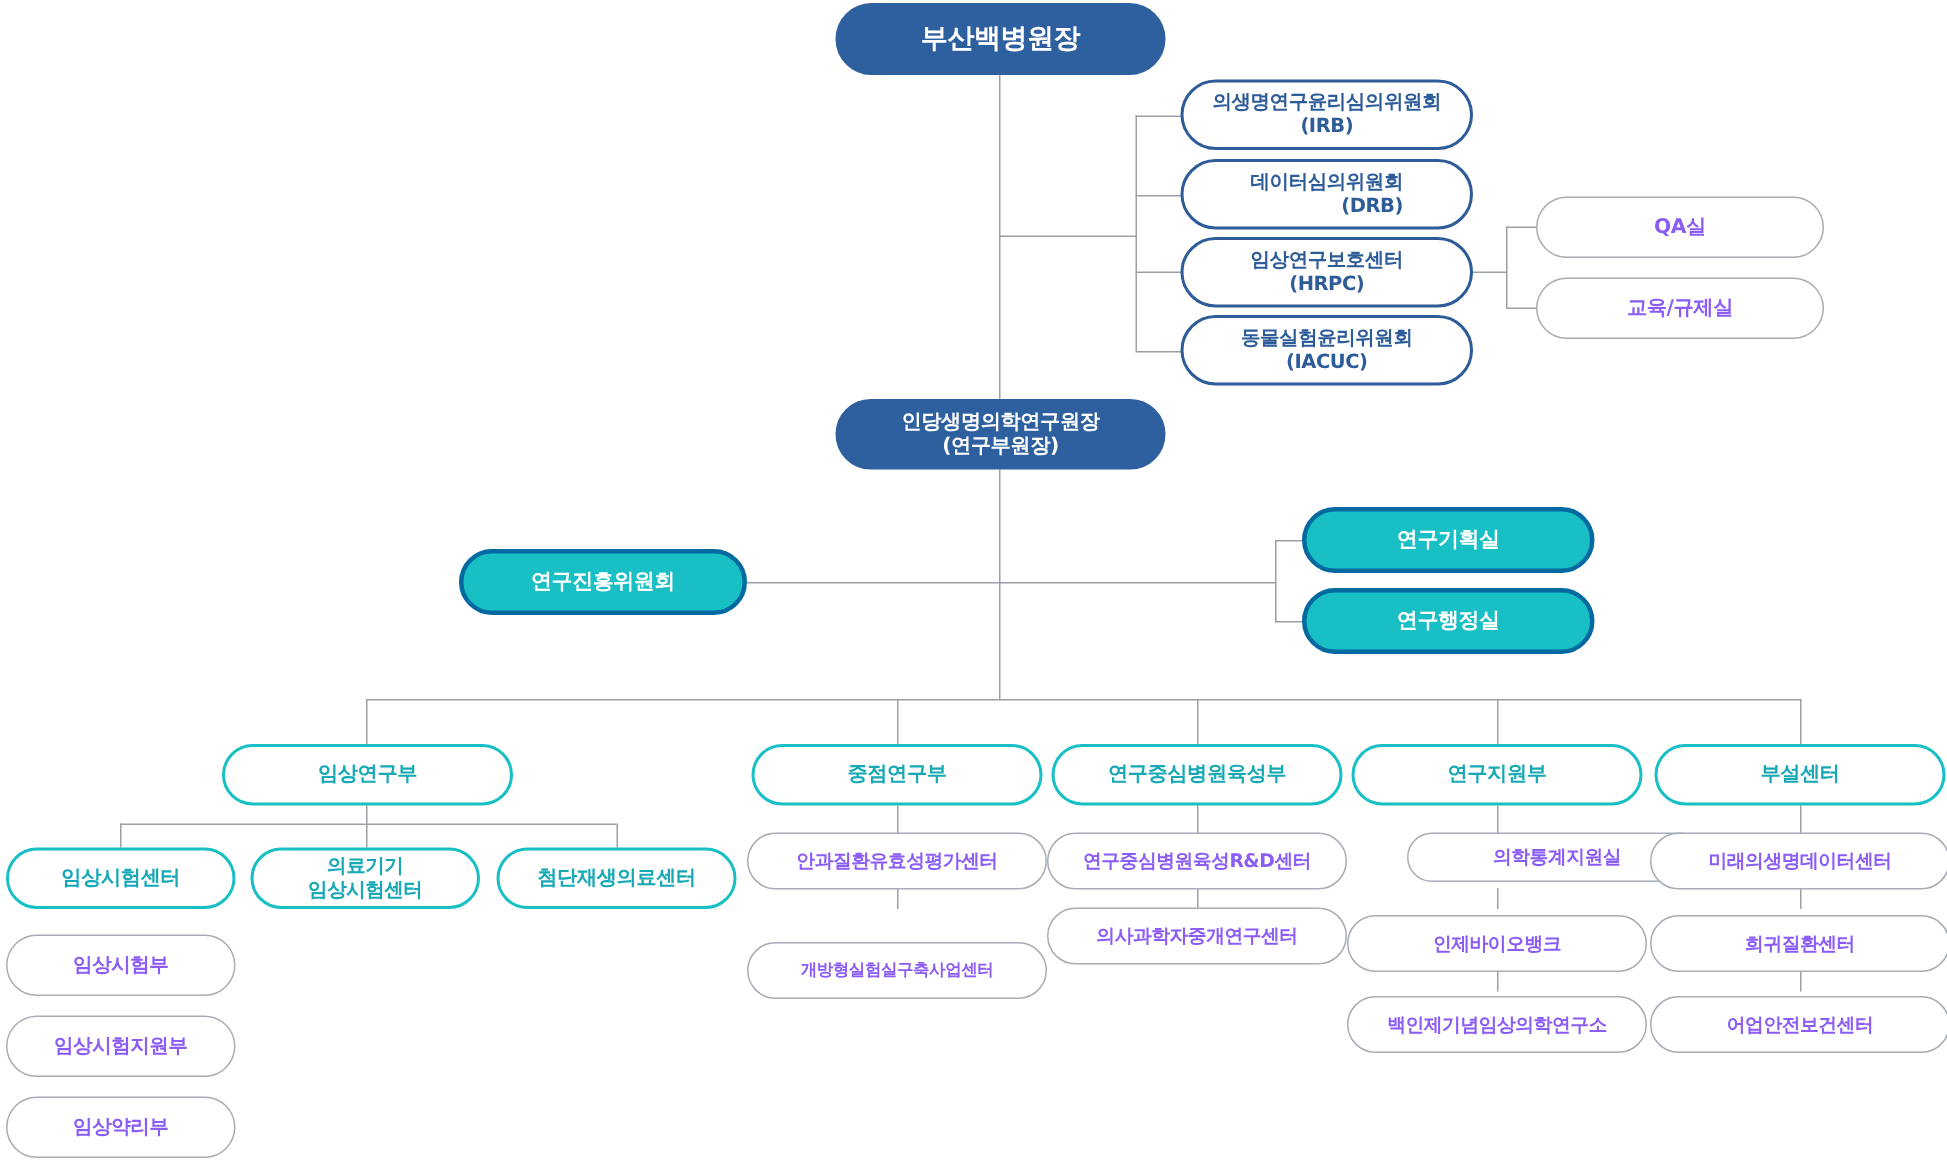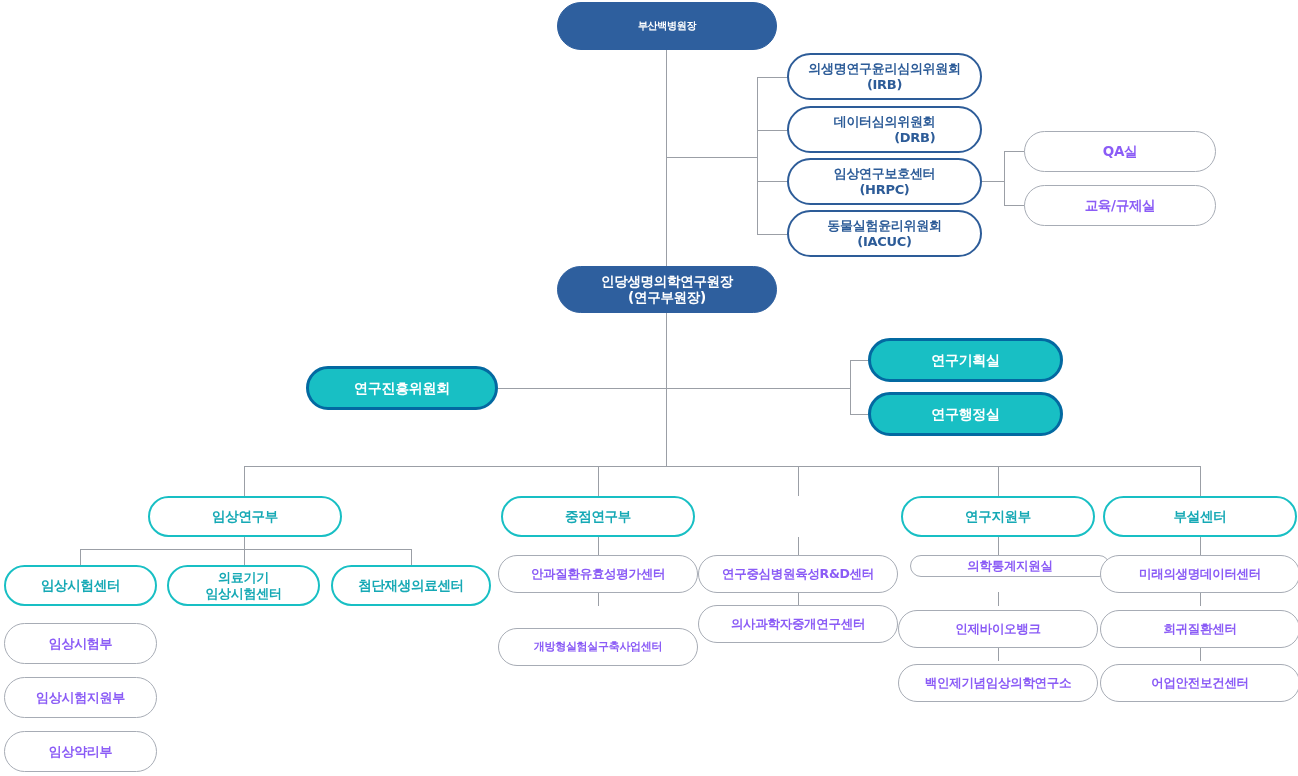--- a/index.html
+++ b/index.html
@@ -29,21 +29,21 @@
     font-weight: bold;
     letter-spacing: -0.3px;
     z-index: 3;
     white-space: pre-line;
   }
   
   .n-blue-solid {
     background: #2e5f9e;
     color: #ffffff;
     border: 1px solid #2e5f9e;
-    font-size: 10px;
+    font-size: 18px;
   }
   
   .n-blue-outline {
     background: #ffffff;
     color: #2d5c98;
     border: 2px solid #2d5c98;
     font-size: 13px;
   }
   
   .n-teal-solid {
@@ -146,39 +146,40 @@
   <div class="node n-blue-solid" style="left:557px; top:266px; width:220px; height:47px; font-size:13.5px;">인당생명의학연구원장
 (연구부원장)</div>
 
   <div class="node n-teal-solid" style="left:306px; top:366px; width:192px; height:44px;">연구진흥위원회</div>
 
   <div class="node n-teal-solid" style="left:868px; top:338px; width:195px; height:44px;">연구기획실</div>
   <div class="node n-teal-solid" style="left:868px; top:392px; width:195px; height:44px;">연구행정실</div>
 
   <div class="node n-teal-outline" style="left:148px; top:496px; width:194px; height:41px;">임상연구부</div>
   <div class="node n-teal-outline" style="left:501px; top:496px; width:194px; height:41px;">중점연구부</div>
+  <div class="node n-teal-outline" style="left:701px; top:496px; width:194px; height:41px;">연구중심병원육성부</div>
   <div class="node n-teal-outline" style="left:901px; top:496px; width:194px; height:41px;">연구지원부</div>
   <div class="node n-teal-outline" style="left:1103px; top:496px; width:194px; height:41px;">부설센터</div>
 
   <div class="node n-teal-outline" style="left:4px; top:565px; width:153px; height:41px;">임상시험센터</div>
   <div class="node n-teal-outline" style="left:167px; top:565px; width:153px; height:41px; font-size:13px;">의료기기
 임상시험센터</div>
   <div class="node n-teal-outline" style="left:331px; top:565px; width:160px; height:41px;">첨단재생의료센터</div>
 
   <div class="node n-grey-outline" style="left:4px; top:623px; width:153px; height:41px;">임상시험부</div>
   <div class="node n-grey-outline" style="left:4px; top:677px; width:153px; height:41px;">임상시험지원부</div>
   <div class="node n-grey-outline" style="left:4px; top:731px; width:153px; height:41px;">임상약리부</div>
 
   <div class="node n-grey-outline" style="left:498px; top:555px; width:200px; height:38px; font-size:12.5px;">안과질환유효성평가센터</div>
   <div class="node n-grey-outline" style="left:498px; top:628px; width:200px; height:38px; font-size:11px;">개방형실험실구축사업센터</div>
 
   <div class="node n-grey-outline" style="left:698px; top:555px; width:200px; height:38px; font-size:12.5px;">연구중심병원육성R&amp;D센터</div>
   <div class="node n-grey-outline" style="left:698px; top:605px; width:200px; height:38px; font-size:12.5px;">의사과학자중개연구센터</div>
 
-  <div class="node n-grey-outline" style="left:910px; top:555px; width:200px; height:22px; font-size:12.5px;">의학통계지원실</div>
+  <div class="node n-grey-outline" style="left:938px; top:555px; width:200px; height:33px; font-size:12.5px;">의학통계지원실</div>
   <div class="node n-grey-outline" style="left:898px; top:610px; width:200px; height:38px; font-size:12.5px;">인제바이오뱅크</div>
   <div class="node n-grey-outline" style="left:898px; top:664px; width:200px; height:38px; font-size:12.5px;">백인제기념임상의학연구소</div>
 
   <div class="node n-grey-outline" style="left:1100px; top:555px; width:200px; height:38px; font-size:12.5px;">미래의생명데이터센터</div>
   <div class="node n-grey-outline" style="left:1100px; top:610px; width:200px; height:38px; font-size:12.5px;">희귀질환센터</div>
   <div class="node n-grey-outline" style="left:1100px; top:664px; width:200px; height:38px; font-size:12.5px;">어업안전보건센터</div>
 
 </div>
 
 </body></html>

